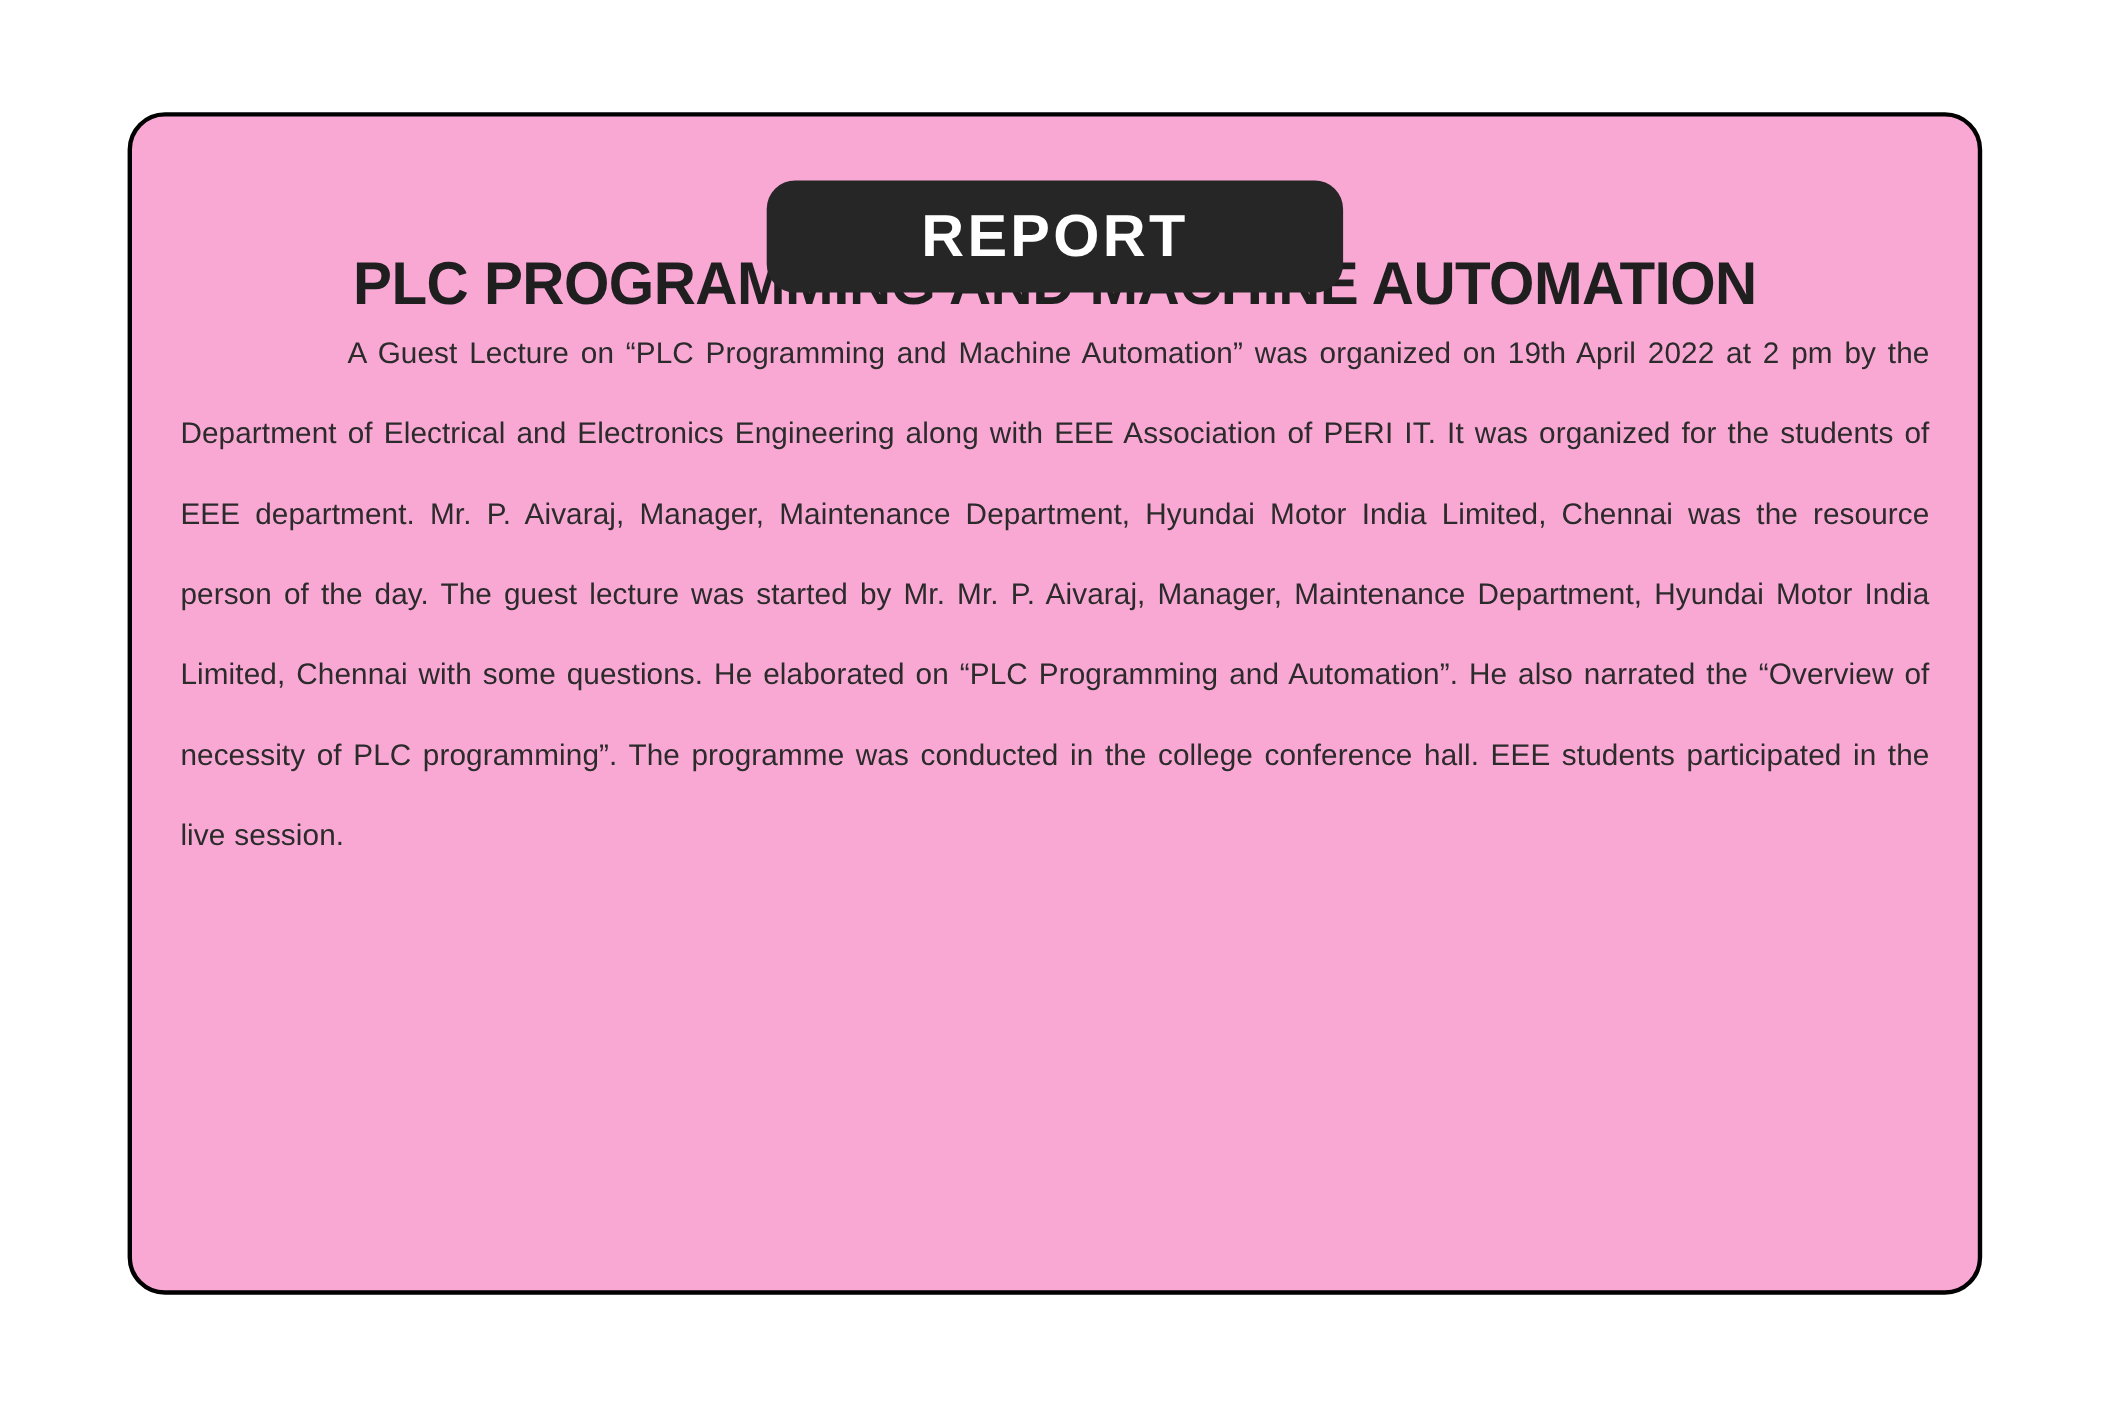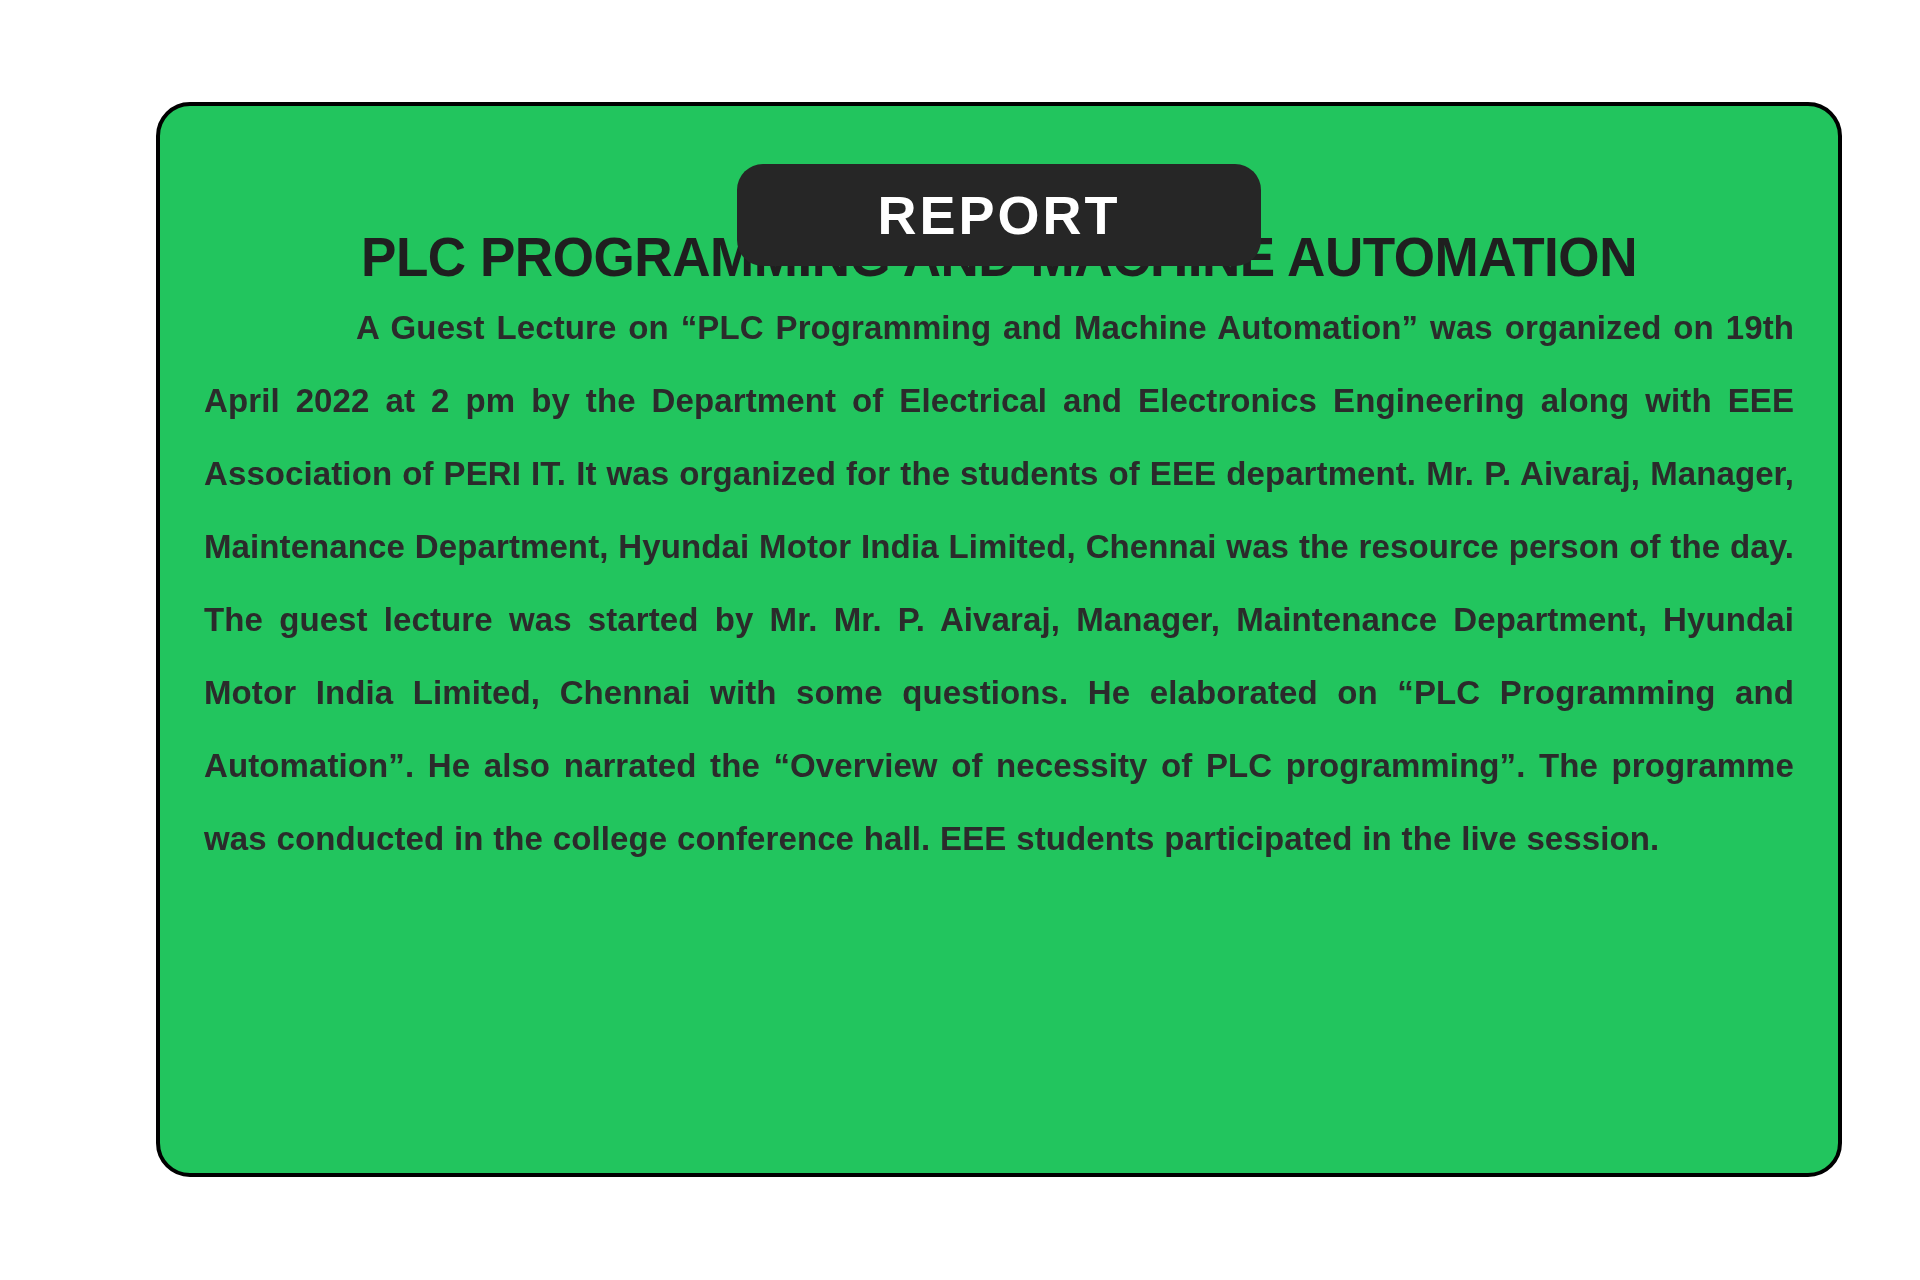--- a/index.html
+++ b/index.html
@@ -25,22 +25,21 @@
   
   .report-card {
     position: absolute;
     left: 116px;
     top: 102px;
     width: 1686px;
     height: 1075px;
     box-sizing: border-box;
     border: 4px solid #000000;
     border-radius: 34px;
-    background: #22c55e;
-    margin-left: 40px;
+    background: #f9a8d4;
   }
 
   
   .report-badge {
     position: absolute;
     left: 50%;
     transform: translateX(-50%);
     top: 58px;
     width: 524px;
     height: 102px;
@@ -80,22 +79,22 @@
   
   .report-body {
     position: absolute;
     left: 44px;
     right: 44px;
     top: 152px;
     text-align: justify;
     text-align-last: left;
     color: #2b2b2b;
     font-family: "Liberation Sans", sans-serif;
-    font-size: 33px;
-    font-weight: bold;
+    font-size: 27px;
+    font-weight: normal;
     line-height: 73px;
     letter-spacing: 0.1px;
     word-spacing: 0.5px;
     text-indent: 152px;
     hyphens: manual;
   }
 </style>
 </head>
 <body>
 

